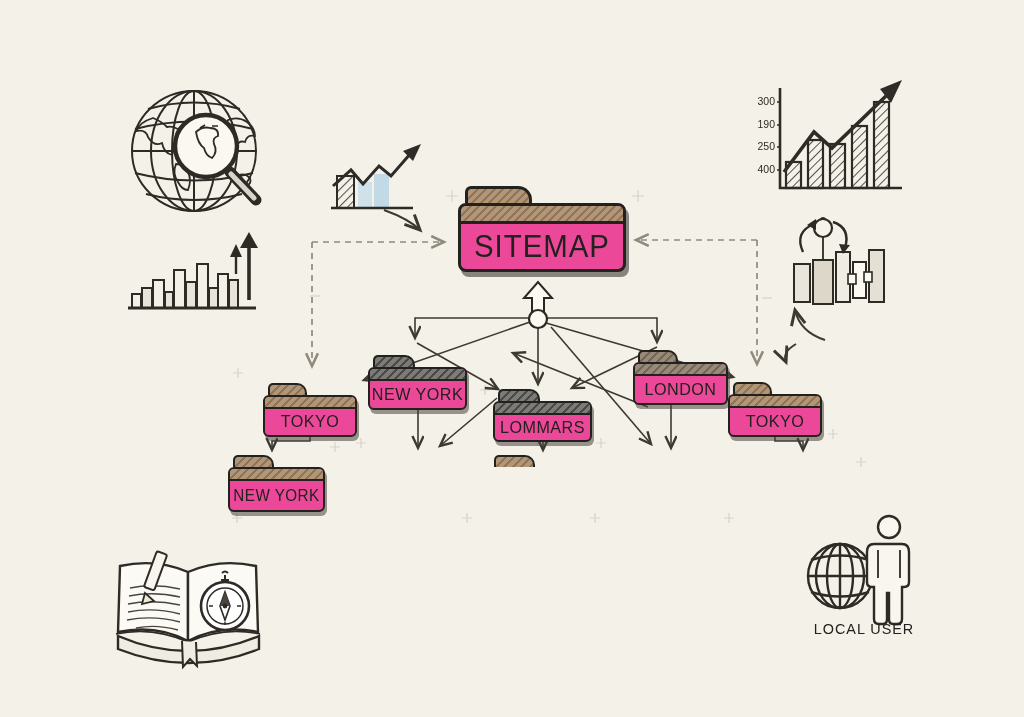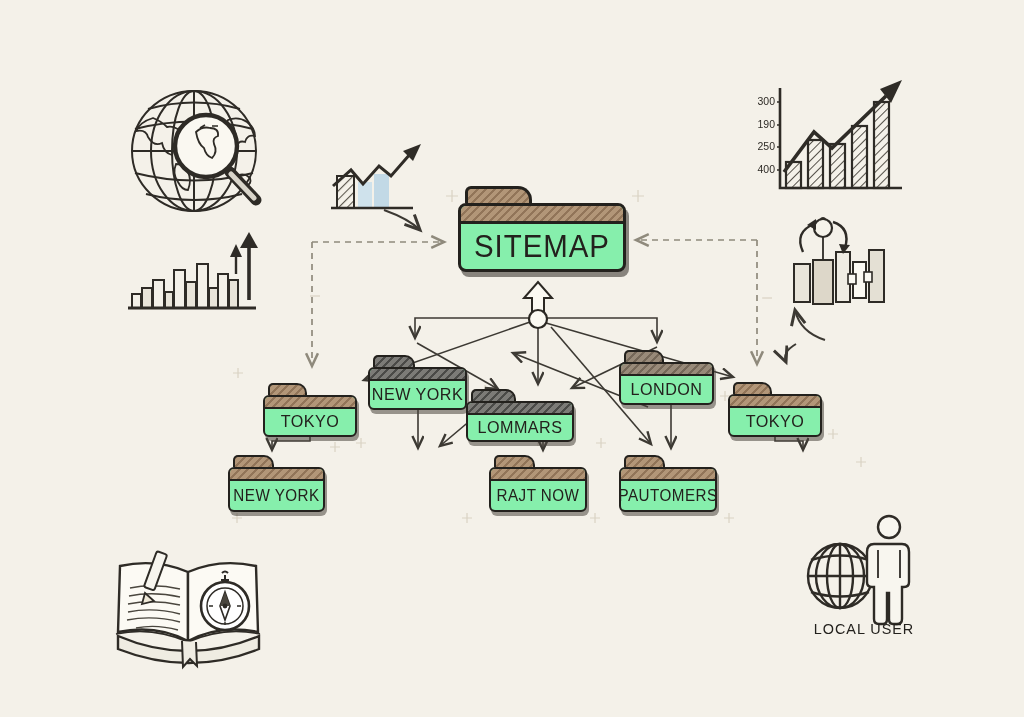--- a/index.html
+++ b/index.html
@@ -15,21 +15,21 @@
   .folder{position:absolute;z-index:3;}
   .folder .tab{
     width:42%;height:12px;margin-left:5px;
     border:2.4px solid #23211d;border-bottom:none;
     border-radius:5px 10px 0 0;
     box-sizing:border-box;
   }
   .folder .fbody{
     position:relative;box-sizing:border-box;
     border:2.6px solid #23211d;border-radius:6px;
-    background:#86efac;
+    background:#ec4899;
     box-shadow:2px 4px 0 rgba(74,70,62,.55);
     height:calc(100% - 12px);
     overflow:hidden;
   }
   .folder .strip{height:10px;border-bottom:2.2px solid #23211d;}
   .folder .flabel{
     display:flex;align-items:center;justify-content:center;
     height:calc(100% - 12px);
     font-size:16px;letter-spacing:.5px;font-weight:400;color:#23211d;
     white-space:nowrap;transform:scaleX(.95);
@@ -142,29 +142,29 @@
   </div>
 
   <div class="folder dark mid" style="left:368px;top:355px;width:99px;height:55px">
     <div class="tab"></div>
     <div class="fbody">
         <div class="strip"></div>
       <div class="flabel">NEW YORK</div>
       </div>
   </div>
 
-  <div class="folder dark mid" style="left:466px;top:389px;width:108px;height:53px">
+  <div class="folder dark mid" style="left:493px;top:389px;width:99px;height:53px">
     <div class="tab"></div>
     <div class="fbody">
         <div class="strip"></div>
       <div class="flabel">LOMMARS</div>
       </div>
   </div>
 
-  <div class="folder taupe mid" style="left:619px;top:350px;width:95px;height:55px">
+  <div class="folder taupe mid" style="left:633px;top:350px;width:95px;height:55px">
     <div class="tab"></div>
     <div class="fbody">
         <div class="strip"></div>
       <div class="flabel">LONDON</div>
       </div>
   </div>
 
   <div class="folder brown mid" style="left:728px;top:382px;width:94px;height:55px">
     <div class="tab"></div>
     <div class="fbody">
@@ -177,33 +177,22 @@
     <div class="tab"></div>
     <div class="fbody">
         <div class="strip"></div>
       <div class="flabel">NEW YORK</div>
       </div>
   </div>
 
 
   <div class="folder brown" style="left:489px;top:455px;width:98px;height:57px">
     <div class="tab"></div>
-    <div class="fbody">
-        <div class="strip"></div>
-      <div class="flabel">RAJT NOW</div>
-      </div>
-  </div>
-
-  <div class="folder brown" style="left:619px;top:455px;width:98px;height:57px">
-    <div class="tab"></div>
-    <div class="fbody">
-        <div class="strip"></div>
-      <div class="flabel">PAUTOMERS</div>
-      </div>
-  </div>
+  </div>
+
 
 
   <div class="doodle" style="left:108px;top:84px;width:172px;height:134px">
     <svg viewBox="0 0 172 134" width="172" height="134" fill="none" stroke="#2e2b26" stroke-width="2">
       <ellipse cx="86" cy="67" rx="62" ry="60"></ellipse>
       <path d="M40,25 Q86,12 132,25"></path>
       <path d="M27,45 Q86,30 145,45"></path>
       <path d="M24,67 H148"></path>
       <path d="M27,89 Q86,104 145,89"></path>
       <path d="M38,110 Q86,122 134,110"></path>

